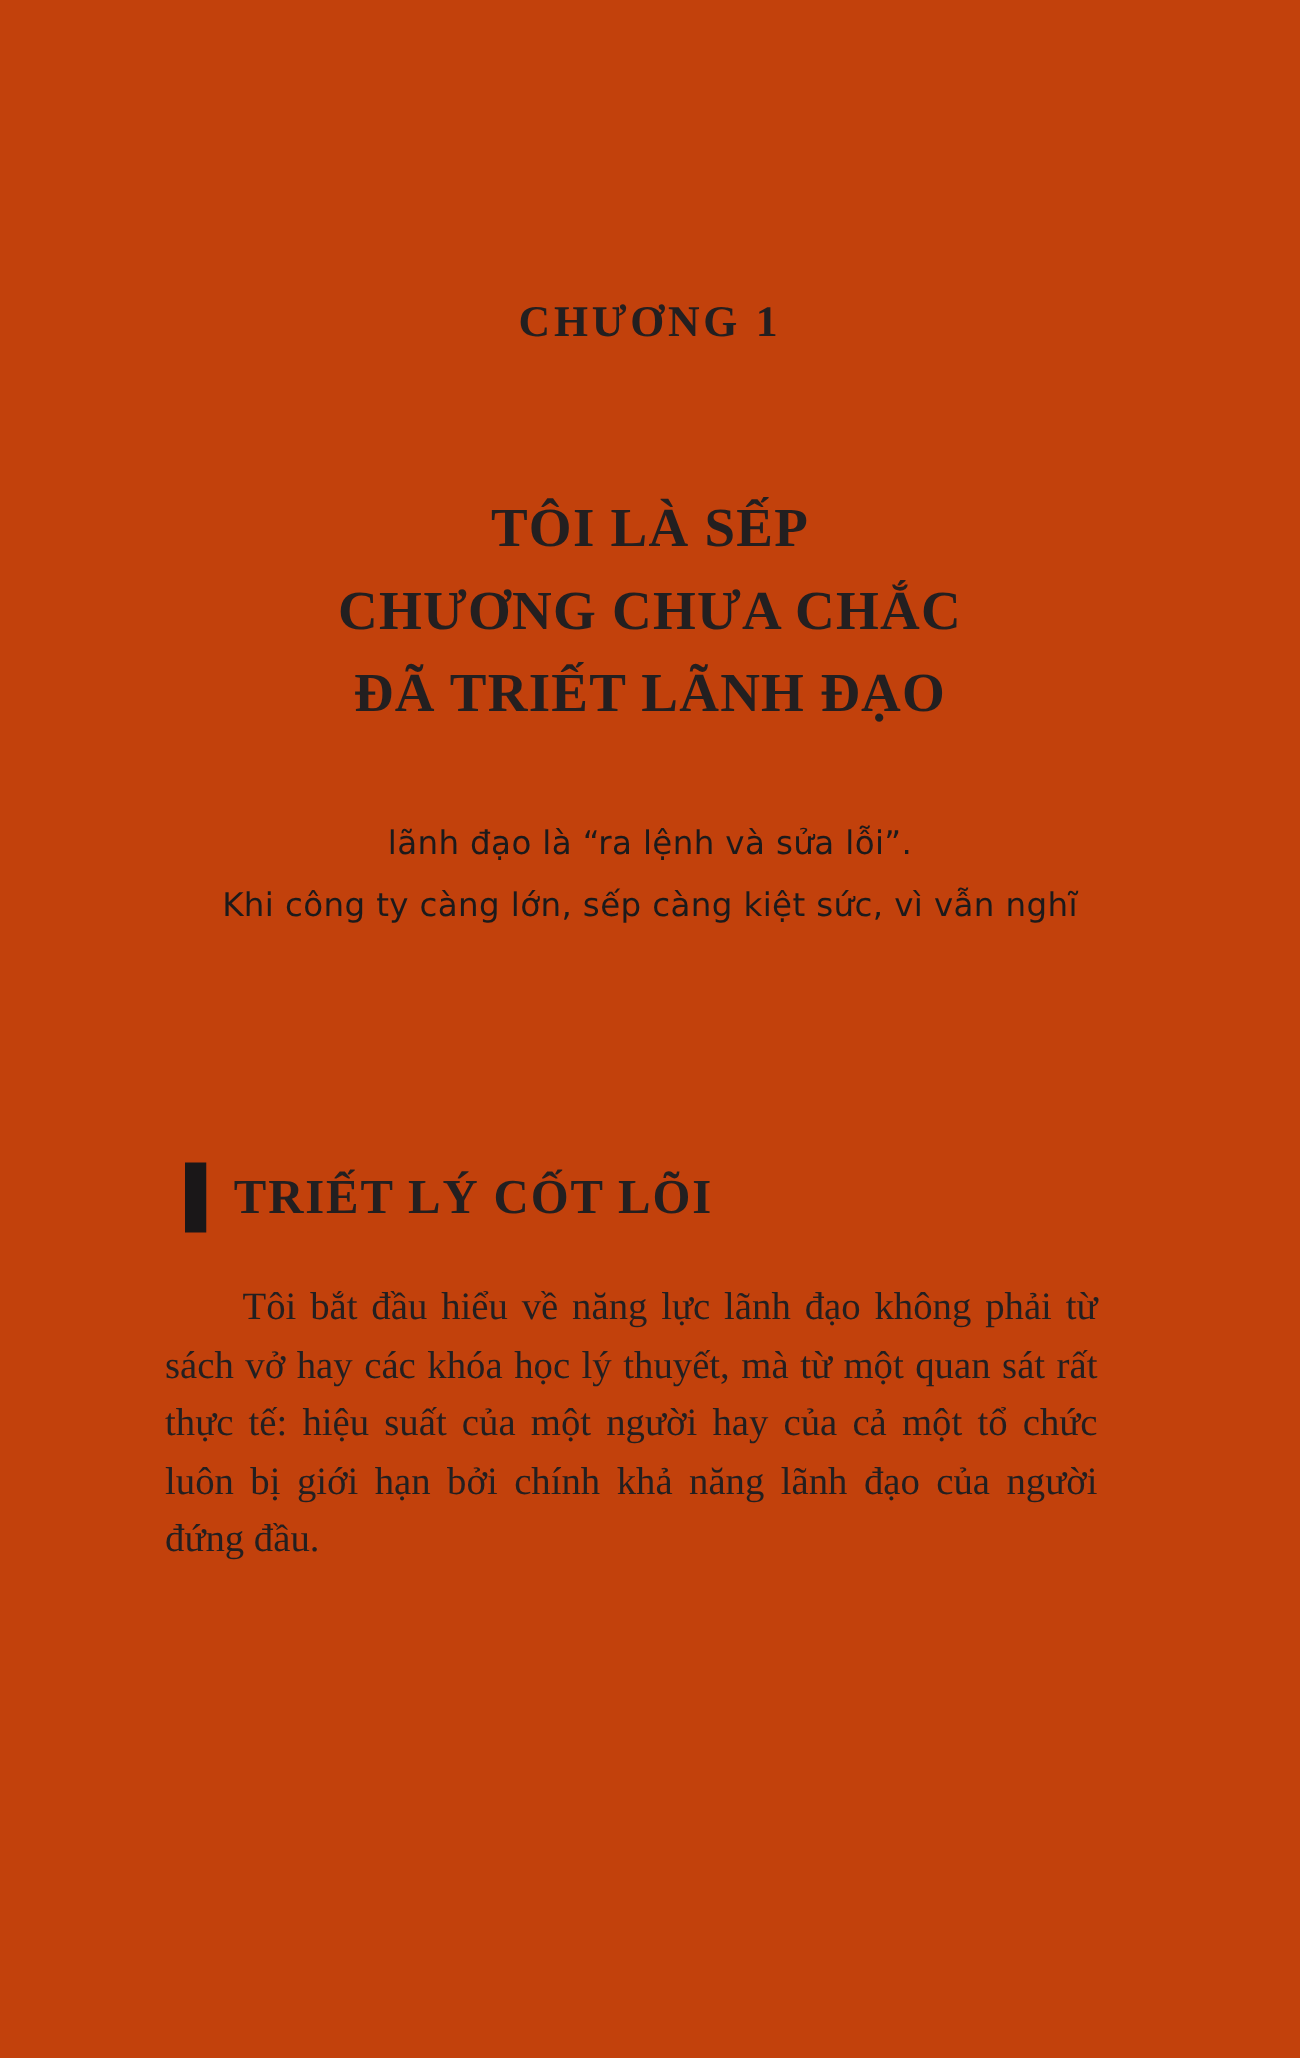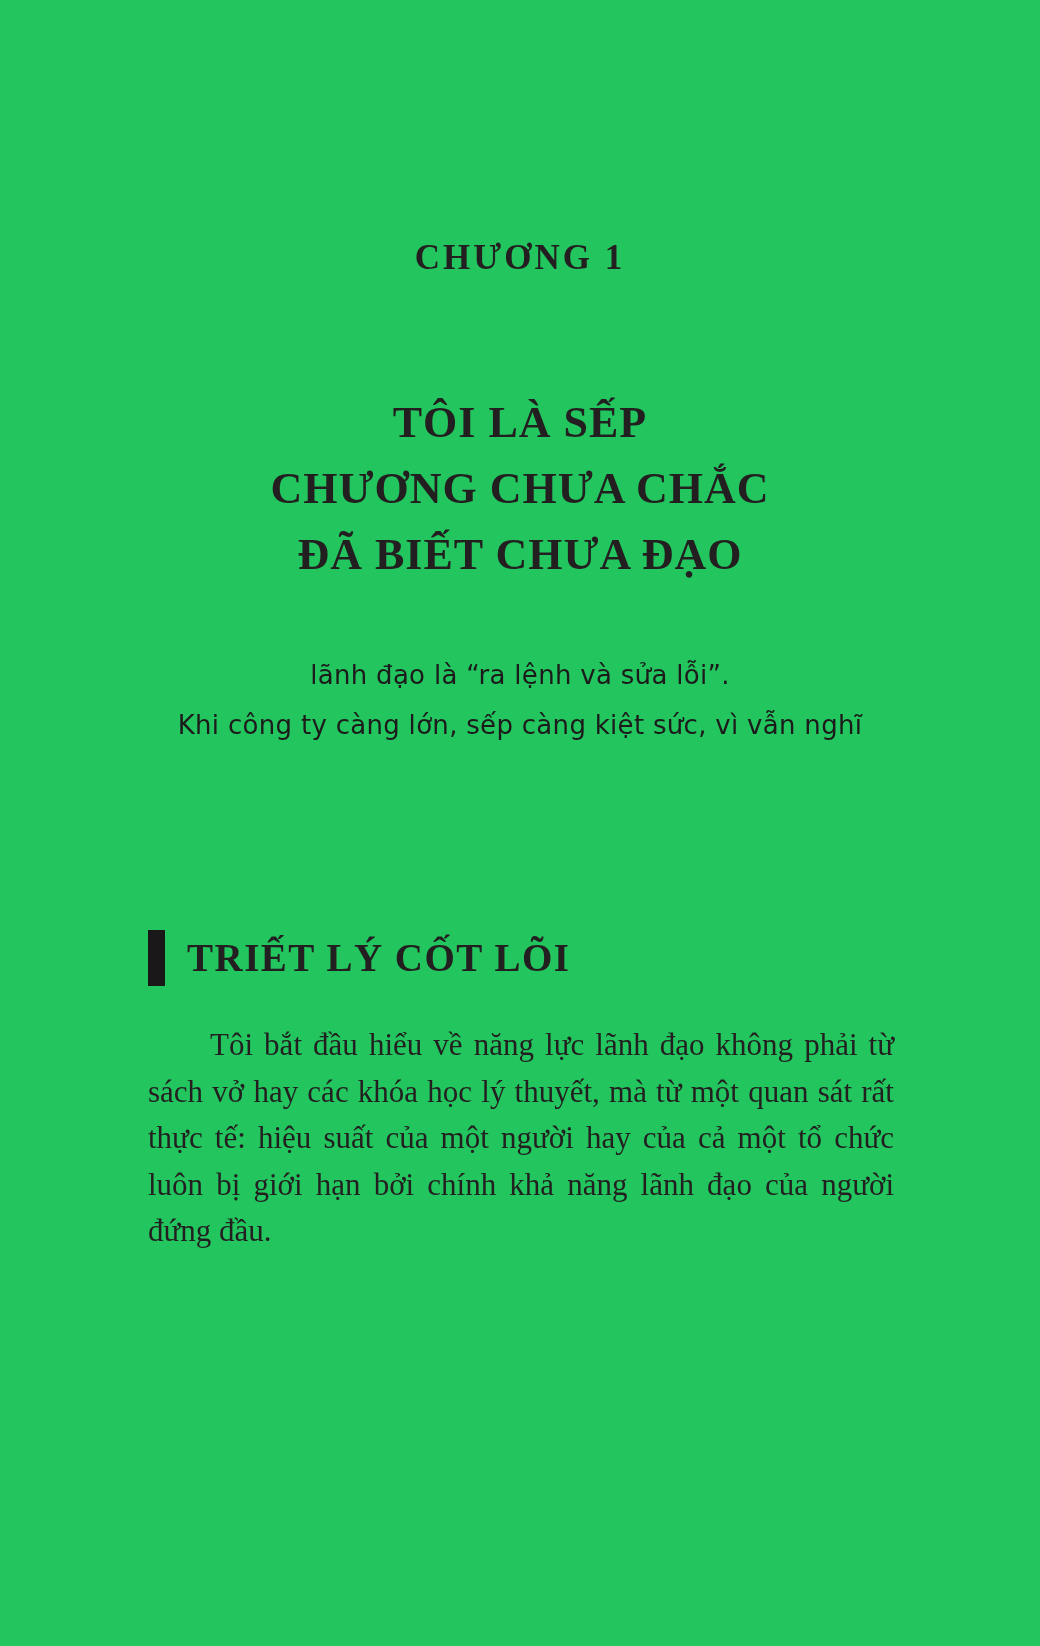--- a/index.html
+++ b/index.html
@@ -4,21 +4,21 @@
 <style>
   html, body { margin: 0; padding: 0; }
   body {
     width: 1040px; height: 1646px;
     background: #ffffff;
     font-family: "Liberation Serif", serif;
     color: #221f20;
     position: relative;
     overflow: hidden;
   }
-  .page { position: absolute; inset: 0; background: #22c55e; }
+  .page { position: absolute; inset: 0; background: #c2410c; }
 
   .chapter-label {
     position: absolute;
     top: 238px; left: 0; width: 100%;
     text-align: center;
     font-weight: 700;
     font-size: 35px;
     letter-spacing: 3px;
     color: #231f20;
   }
@@ -60,21 +60,21 @@
   .section-title {
     font-weight: 700;
     font-size: 39px;
     letter-spacing: 1.5px;
     color: #231f20;
     line-height: 56px;
   }
 
   .body-text {
     position: absolute;
-    top: 1022px; left: 148px;
+    top: 1022px; left: 132px;
     width: 746px;
     font-size: 31px;
     line-height: 46.5px;
     text-align: justify;
     color: #231f20;
   }
   .body-text p {
     margin: 0 0 21px 0;
     text-indent: 62px;
   }
@@ -82,21 +82,21 @@
 </head>
 <body>
 
 <div class="page">
 
   <div class="chapter-label">CHƯƠNG 1</div>
 
   <div class="book-title">
     <div>TÔI LÀ SẾP</div>
     <div>CHƯƠNG CHƯA CHẮC</div>
-    <div>ĐÃ BIẾT CHƯA ĐẠO</div>
+    <div>ĐÃ TRIẾT LÃNH ĐẠO</div>
   </div>
 
   <div class="epigraph">
     <div>lãnh đạo là “ra lệnh và sửa lỗi”.</div>
     <div>Khi công ty càng lớn, sếp càng kiệt sức, vì vẫn nghĩ</div>
   </div>
 
   <div class="section-heading">
     <span class="section-bar"></span>
     <span class="section-title">TRIẾT LÝ CỐT LÕI</span>

